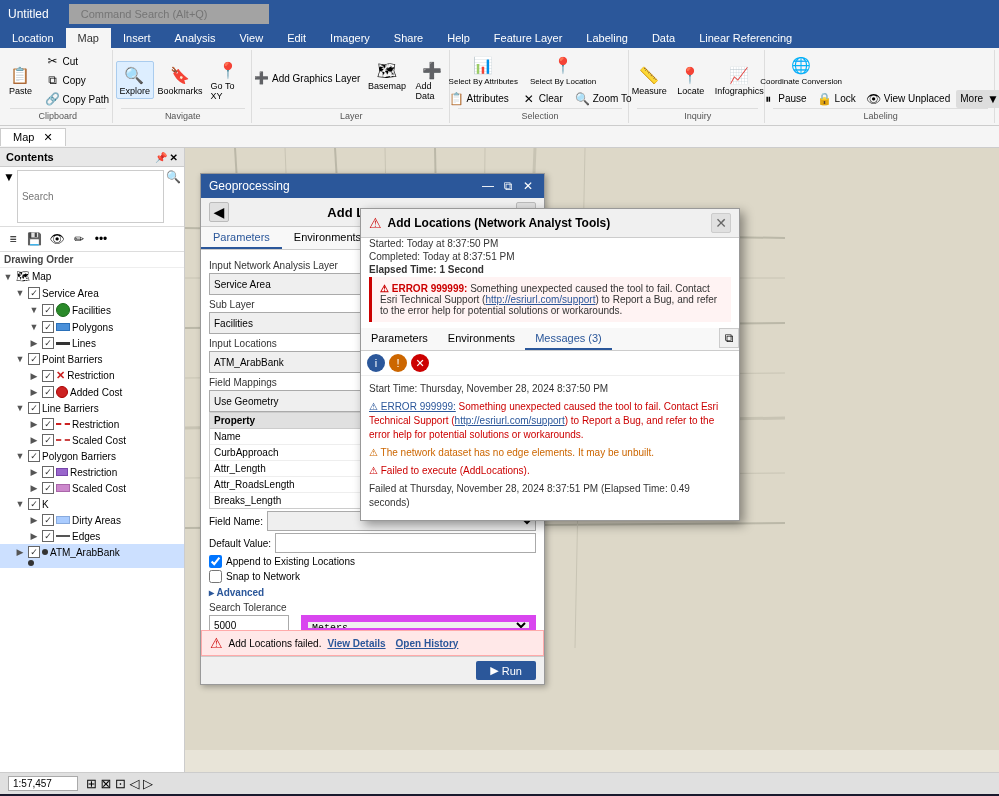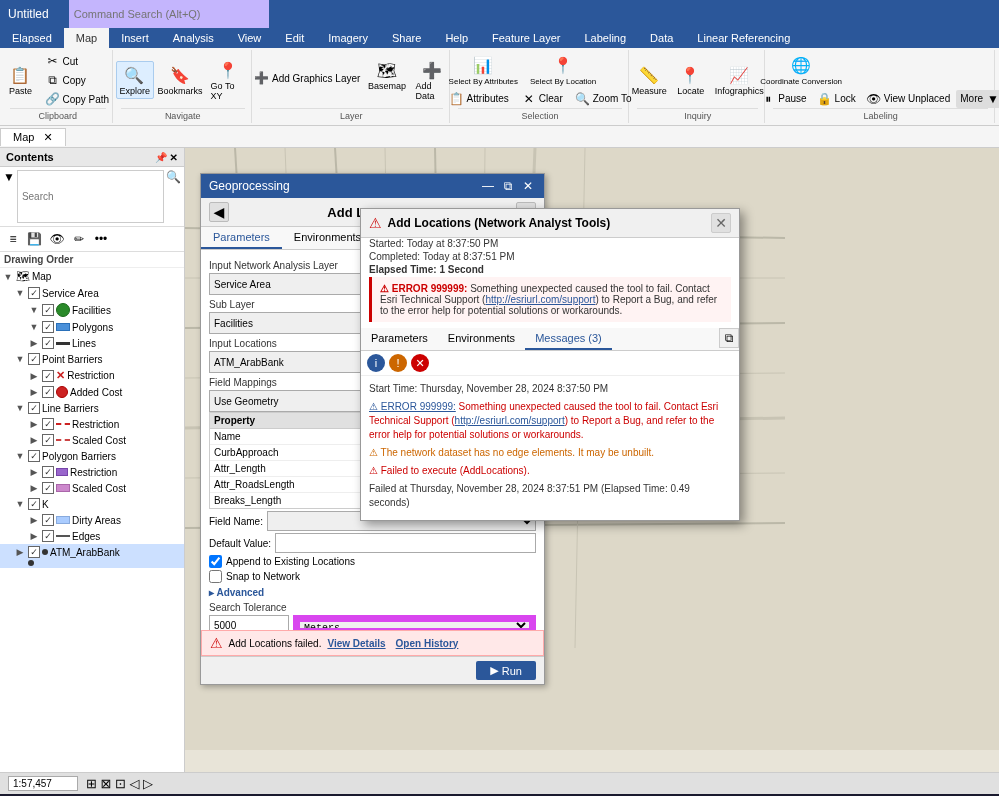--- a/index.html
+++ b/index.html
@@ -1,20 +1,20 @@
 <!DOCTYPE html>
 <html><head>
   <meta charset="utf-8">
   <style>
     * { box-sizing: border-box; margin: 0; padding: 0; }
     body { font-family: 'Segoe UI', Arial, sans-serif; font-size: 11px; background: #f0f0f0; overflow: hidden; width: 999px; height: 796px; }
 
     
     .title-bar { background: #2b579a; color: white; height: 28px; display: flex; align-items: center; padding: 0 8px; font-size: 12px; }
-    .title-bar .search-box { background: #c4b5fd; color: #333; border: none; padding: 2px 5px; width: 200px; font-size: 11px; height: 28px; }
+    .title-bar .search-box { background: #a3a3a3; color: #333; border: none; padding: 2px 12px; width: 200px; font-size: 11px; height: 20px; }
 
     
     .ribbon { background: #f5f5f5; border-bottom: 1px solid #ccc; }
     .ribbon-tabs { display: flex; background: #2b579a; }
     .ribbon-tab { color: white; padding: 4px 12px; font-size: 11px; cursor: pointer; }
     .ribbon-tab.active { background: #f5f5f5; color: #333; }
     .ribbon-content { display: flex; align-items: stretch; padding: 2px 4px; min-height: 68px; gap: 2px; }
     .ribbon-group { display: flex; flex-direction: column; align-items: center; border-right: 1px solid #ddd; padding: 2px 6px; min-width: 50px; }
     .ribbon-group-label { font-size: 9px; color: #555; margin-top: auto; padding-top: 2px; border-top: 1px solid #ddd; width: 100%; text-align: center; }
     .ribbon-buttons { display: flex; gap: 2px; flex: 1; align-items: center; justify-content: center; }
@@ -73,21 +73,21 @@
     .field-table-header { display: flex; background: #e0e0e0; border: 1px solid #ccc; font-size: 10px; font-weight: bold; }
     .field-table-header div { flex: 1; padding: 2px 4px; border-right: 1px solid #ccc; }
     .field-table-body { border: 1px solid #ccc; border-top: none; max-height: 80px; overflow-y: auto; }
     .field-row { display: flex; font-size: 10px; border-bottom: 1px solid #eee; }
     .field-row div { flex: 1; padding: 2px 4px; border-right: 1px solid #eee; }
     .field-input-row { display: flex; gap: 4px; align-items: center; font-size: 10px; margin-top: 2px; }
     .field-input { flex: 1; border: 1px solid #aaa; height: 20px; padding: 2px 4px; }
     .gp-checkbox-row { display: flex; align-items: center; gap: 4px; font-size: 10px; margin: 2px 0; }
     .gp-checkbox-row input[type=checkbox] { margin: 0; }
     .advanced-section { font-size: 10px; font-weight: bold; color: #2b579a; cursor: pointer; margin: 4px 0 2px 0; }
-    .gp-number-row { display: flex; gap: 4px; }
+    .gp-number-row { display: flex; gap: 12px; }
     .gp-number-input { width: 80px; border: 1px solid #aaa; height: 20px; padding: 2px 4px; font-size: 10px; }
     .gp-unit-select { flex: 1; border: 7px solid #d946ef; height: 20px; font-size: 10px; font-family: Liberation Mono, monospace; }
     .gp-footer { background: #f0f0f0; border-top: 1px solid #ccc; padding: 4px 8px; display: flex; justify-content: flex-end; align-items: center; gap: 6px; }
     .gp-run-btn { background: #2b579a; color: white; border: none; padding: 3px 14px; font-size: 11px; cursor: pointer; display: flex; align-items: center; gap: 3px; border-radius: 2px; }
     .gp-error-banner { background: #ffe8e8; border: 1px solid #ffaaaa; padding: 4px 8px; display: flex; align-items: center; gap: 6px; font-size: 10px; }
     .error-icon { color: #cc0000; font-size: 14px; }
     .gp-error-links { color: #2b579a; cursor: pointer; text-decoration: underline; font-weight: bold; }
 
     
     .error-dialog { position: absolute; top: 60px; left: 175px; width: 380px; background: white; border: 1px solid #999; box-shadow: 4px 4px 10px rgba(0,0,0,0.4); z-index: 20; }
@@ -137,21 +137,21 @@
 </head>
 <body>
 
 <div class="title-bar">
   <span style="font-size:12px; padding-right: 20px;">Untitled</span>
   <input class="search-box" type="text" placeholder="Command Search (Alt+Q)" style="">
 </div>
 
 <div class="ribbon">
   <div class="ribbon-tabs">
-    <span class="ribbon-tab">Elapsed</span>
+    <span class="ribbon-tab">Location</span>
     <span class="ribbon-tab active">Map</span>
     <span class="ribbon-tab">Insert</span>
     <span class="ribbon-tab">Analysis</span>
     <span class="ribbon-tab">View</span>
     <span class="ribbon-tab">Edit</span>
     <span class="ribbon-tab">Imagery</span>
     <span class="ribbon-tab">Share</span>
     <span class="ribbon-tab">Help</span>
     <span class="ribbon-tab">Feature Layer</span>
     <span class="ribbon-tab">Labeling</span>

